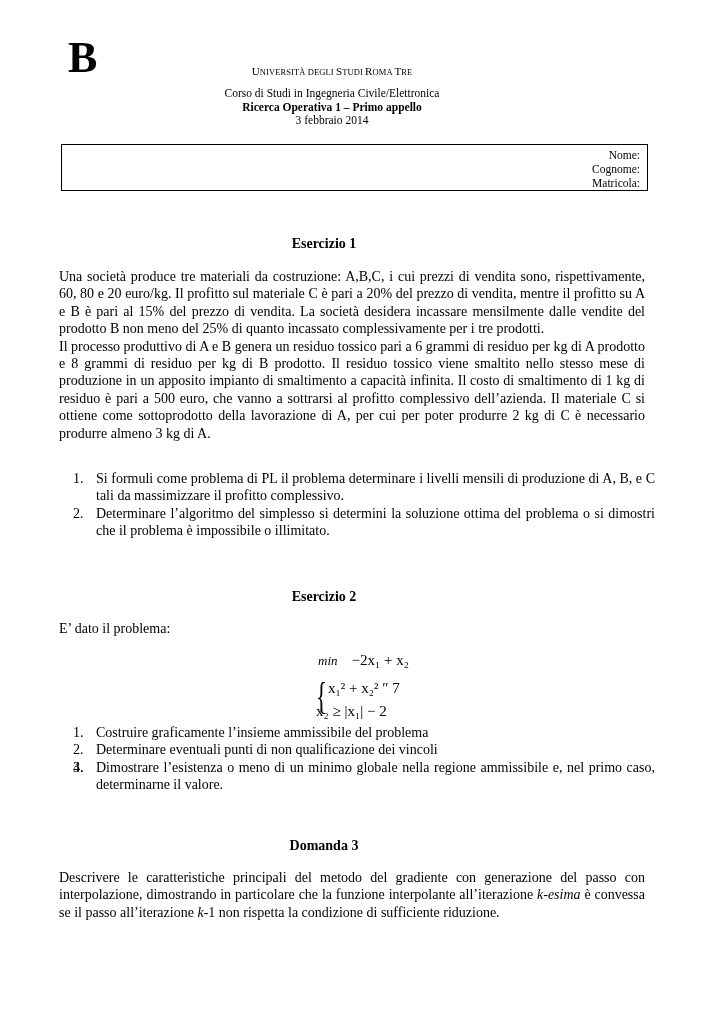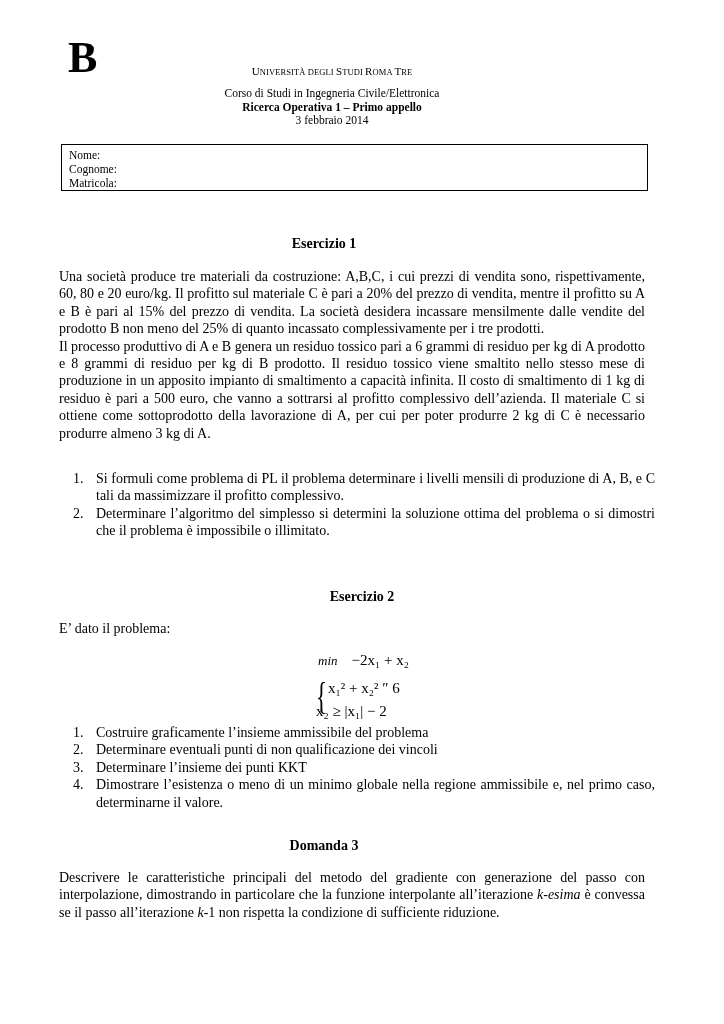--- a/index.html
+++ b/index.html
@@ -11,21 +11,21 @@
   #version-letter { left: 68px; top: 36px; font-size: 44px; font-weight: bold; line-height: 1; }
   .hdr { left: 0; width: 664px; text-align: center; font-size: 11.5px; line-height: 14px; }
   #uni { top: 64px; font-size: 11px; letter-spacing: 0.1px; }
   #uni .sc { font-size: 8.5px; }
   #course { top: 86px; }
   #exam-title { top: 100px; font-weight: bold; }
   #exam-date { top: 113px; }
   #id-box {
     left: 61px; top: 144px; width: 587px; height: 47px;
     border: 1.5px solid #000; box-sizing: border-box; padding: 3px 7px;
-    font-size: 11.5px; line-height: 14px;
+    font-size: 11.5px; line-height: 14px; text-align: right;
   }
   .section-title { left: 0; width: 648px; text-align: center; font-weight: bold; font-size: 14px; }
   .para { left: 59px; width: 586px; font-size: 14px; line-height: 17.4px; text-align: justify; }
   .para p { margin: 0; }
   .last-left { text-align-last: left; }
   ol.items { position: absolute; left: 69px; width: 586px; margin: 0; padding: 0; list-style: none;
     font-size: 14px; line-height: 17.4px; }
   ol.items li { position: relative; padding-left: 27px; text-align: justify; }
   ol.items li .num { position: absolute; left: 4px; top: 0; }
   .math { font-family: "Liberation Serif", "DejaVu Serif", serif; }
@@ -56,31 +56,31 @@
 <div class="abs section-title" style="top:236px;">Esercizio 1</div>
 <div class="abs para" style="top:268px;">
   <p>Una società produce tre materiali da costruzione: A,B,C, i cui prezzi di vendita sono, rispettivamente, 60, 80 e 20 euro/kg. Il profitto sul materiale C è pari a 20% del prezzo di vendita, mentre il profitto su A e B è pari al 15% del prezzo di vendita. La società desidera incassare mensilmente dalle vendite del prodotto B non meno del 25% di quanto incassato complessivamente per i tre prodotti.</p>
   <p class="last-left">Il processo produttivo di A e B genera un residuo tossico pari a 6 grammi di residuo per kg di A prodotto e 8 grammi di residuo per kg di B prodotto. Il residuo tossico viene smaltito nello stesso mese di produzione in un apposito impianto di smaltimento a capacità infinita. Il costo di smaltimento di 1 kg di residuo è pari a  500 euro, che vanno a sottrarsi al profitto complessivo dell’azienda. Il materiale C si ottiene come sottoprodotto della lavorazione di A, per cui per poter produrre 2 kg di C è necessario produrre almeno 3 kg di A.</p>
 </div>
 <ol class="items" style="top:470px;">
   <li><span class="num">1.</span><span class="last-left">Si formuli come problema di PL il problema determinare i livelli mensili di produzione di A, B, e C tali da massimizzare il profitto complessivo.</span></li>
   <li><span class="num">2.</span><span>Determinare l’algoritmo del simplesso si determini la soluzione ottima del problema o si dimostri che il problema è impossibile o illimitato.</span></li>
 </ol>
 
-<div class="abs section-title" style="top:589px;padding-left:38px;">Esercizio 2</div>
+<div class="abs section-title" style="top:589px;">Esercizio 2</div>
 <div class="abs para" style="top:620px;">E’ dato il problema:</div>
 
 <div id="obj" class="abs math">
   <span class="kw">min</span><span>−2x₁ + x₂</span>
 </div>
 <div id="brace" class="abs math">{</div>
-<div id="c1" class="abs math">x₁² + x₂² ″ 6</div>
+<div id="c1" class="abs math">x₁² + x₂² ″ 7</div>
 <div id="c2" class="abs math">x₂ ≥ |x₁| − 2</div>
 
 <ol class="items" style="top:724px;">
   <li><span class="num">1.</span><span>Costruire graficamente l’insieme ammissibile del problema</span></li>
   <li><span class="num">2.</span><span>Determinare eventuali punti di non qualificazione dei vincoli</span></li>
-  <li><span class="num">3.</span><span>Determinare l’insieme dei punti KKT</span></li>
+  <li><span class="num">3.</span></li>
   <li><span class="num">4.</span><span>Dimostrare l’esistenza o meno di un minimo globale nella regione ammissibile e, nel primo caso, determinarne il valore.</span></li>
 </ol>
 
 <div class="abs section-title" style="top:838px;">Domanda 3</div>
 <div class="abs para last-left" style="top:869px;"><span>Descrivere le caratteristiche principali del metodo del gradiente con generazione del passo con interpolazione, dimostrando in particolare che la funzione interpolante all’iterazione </span><i>k-esima</i><span> è convessa se il passo all’iterazione </span><i>k</i><span>-1 non rispetta la condizione di sufficiente riduzione.</span></div>
 
 </body></html>

